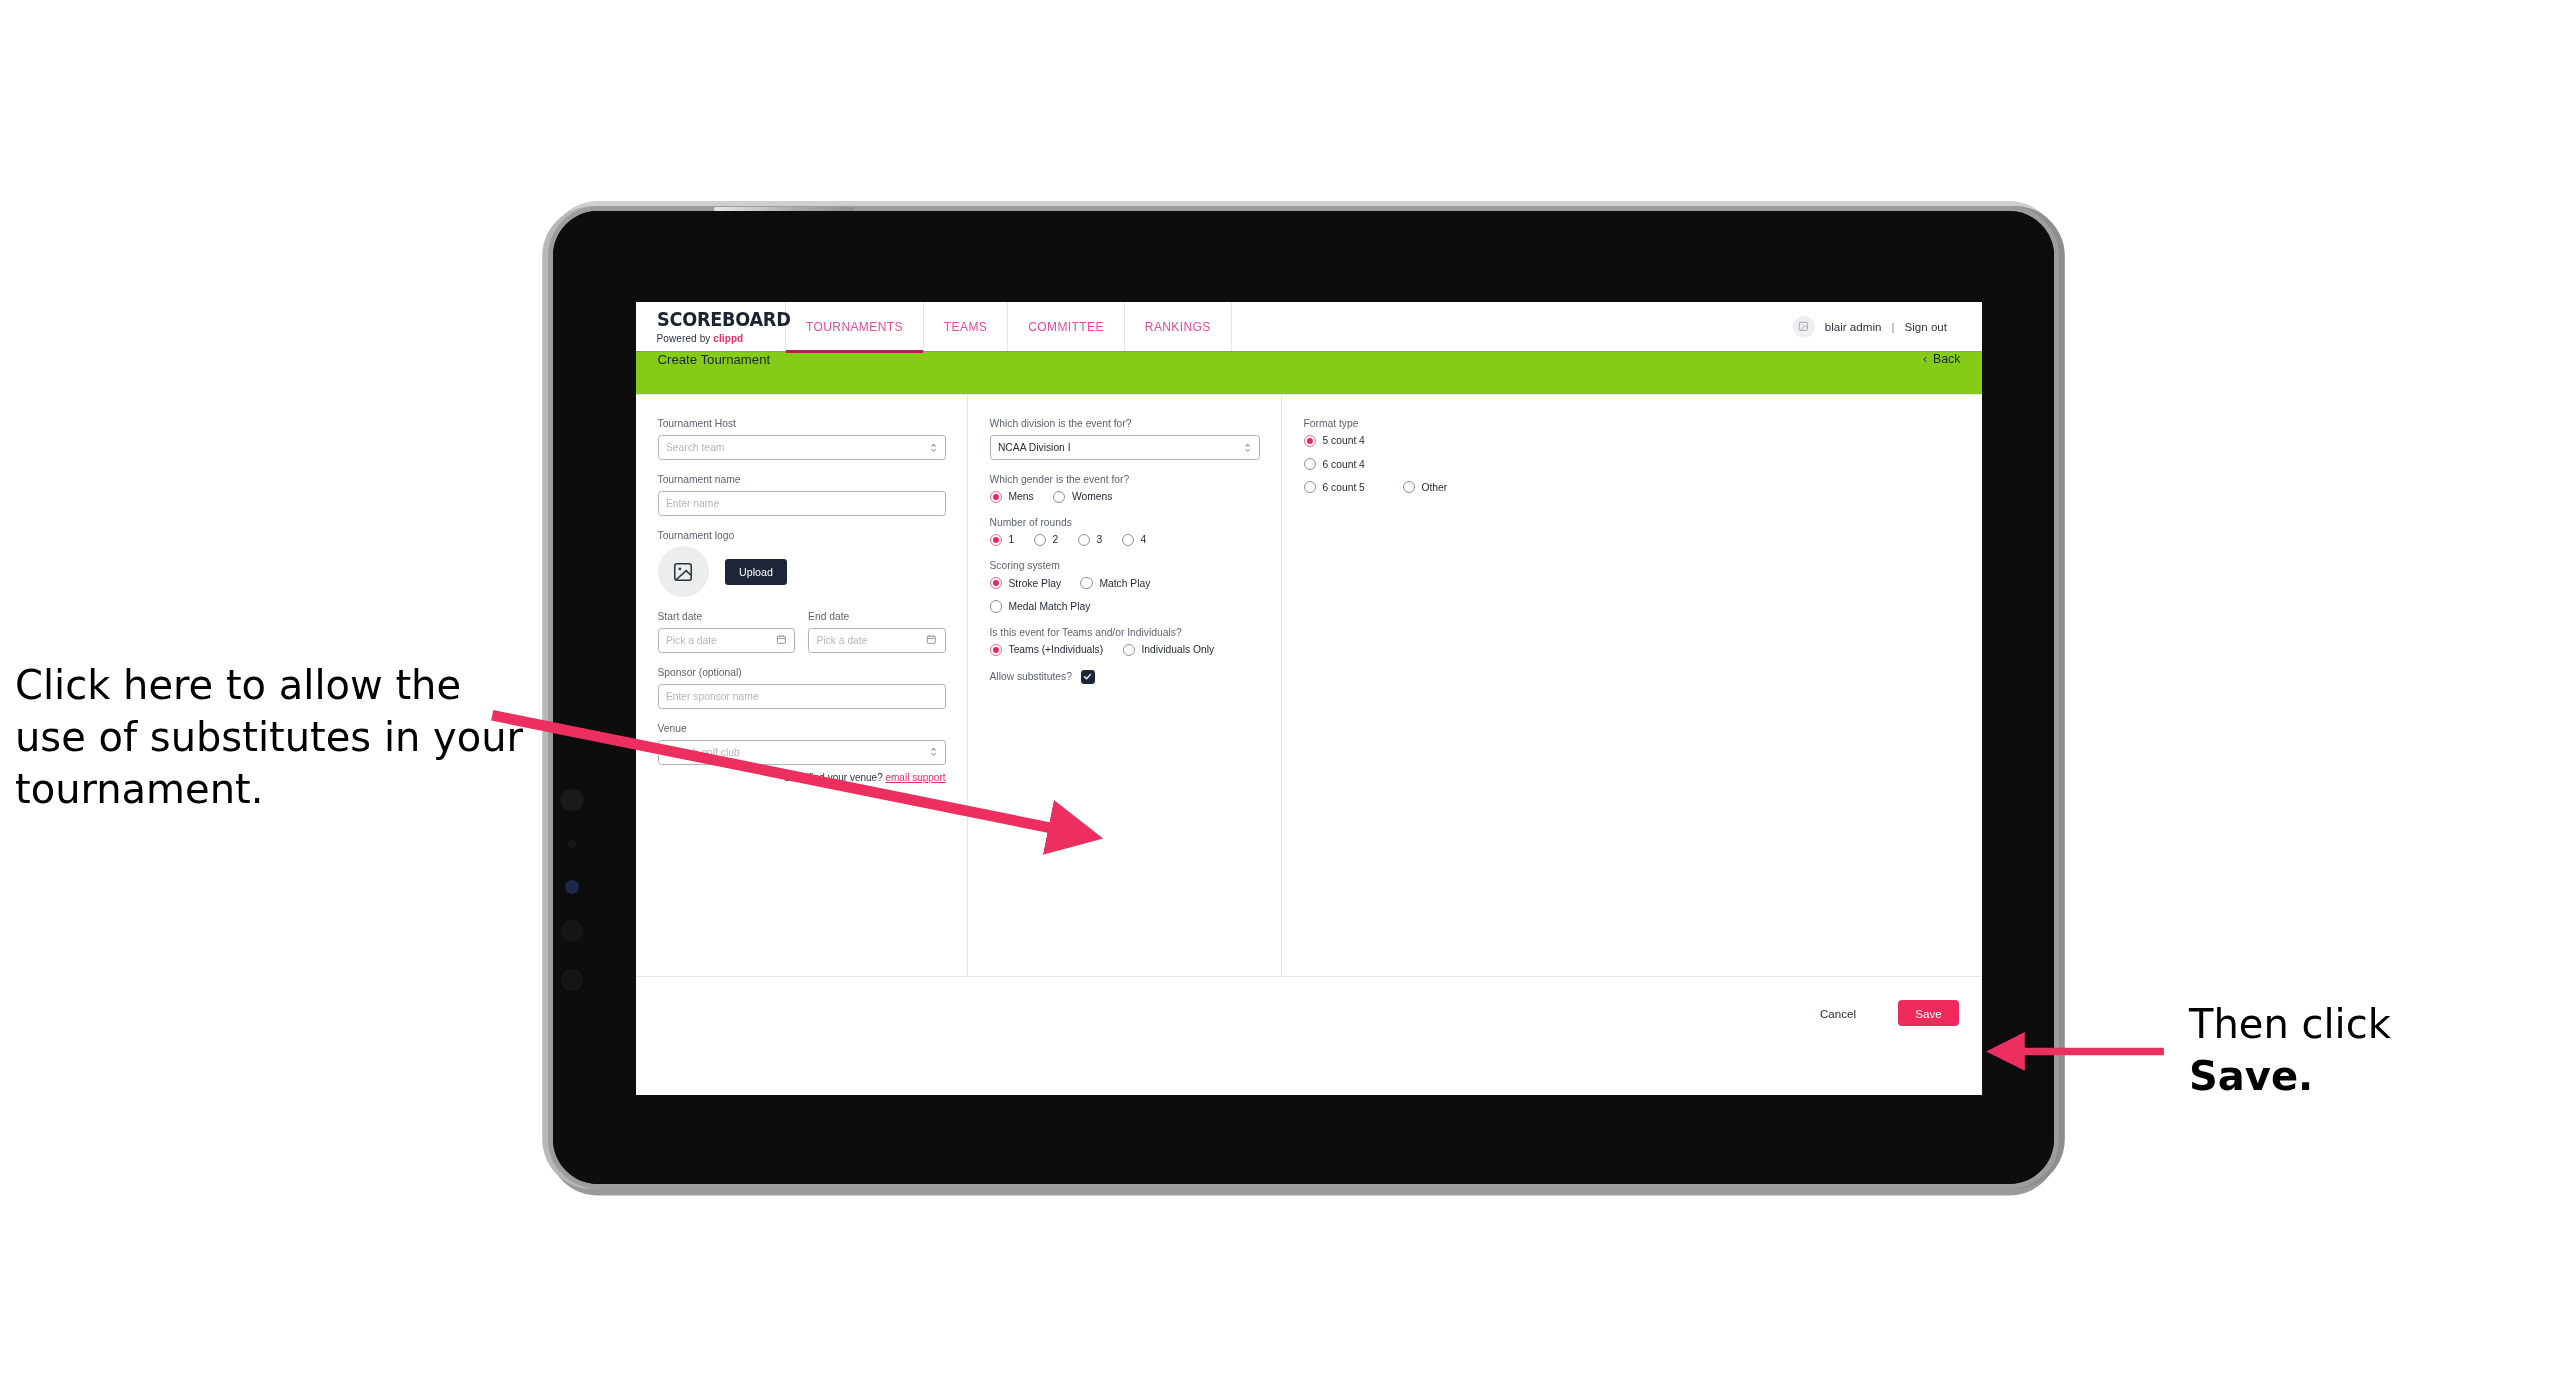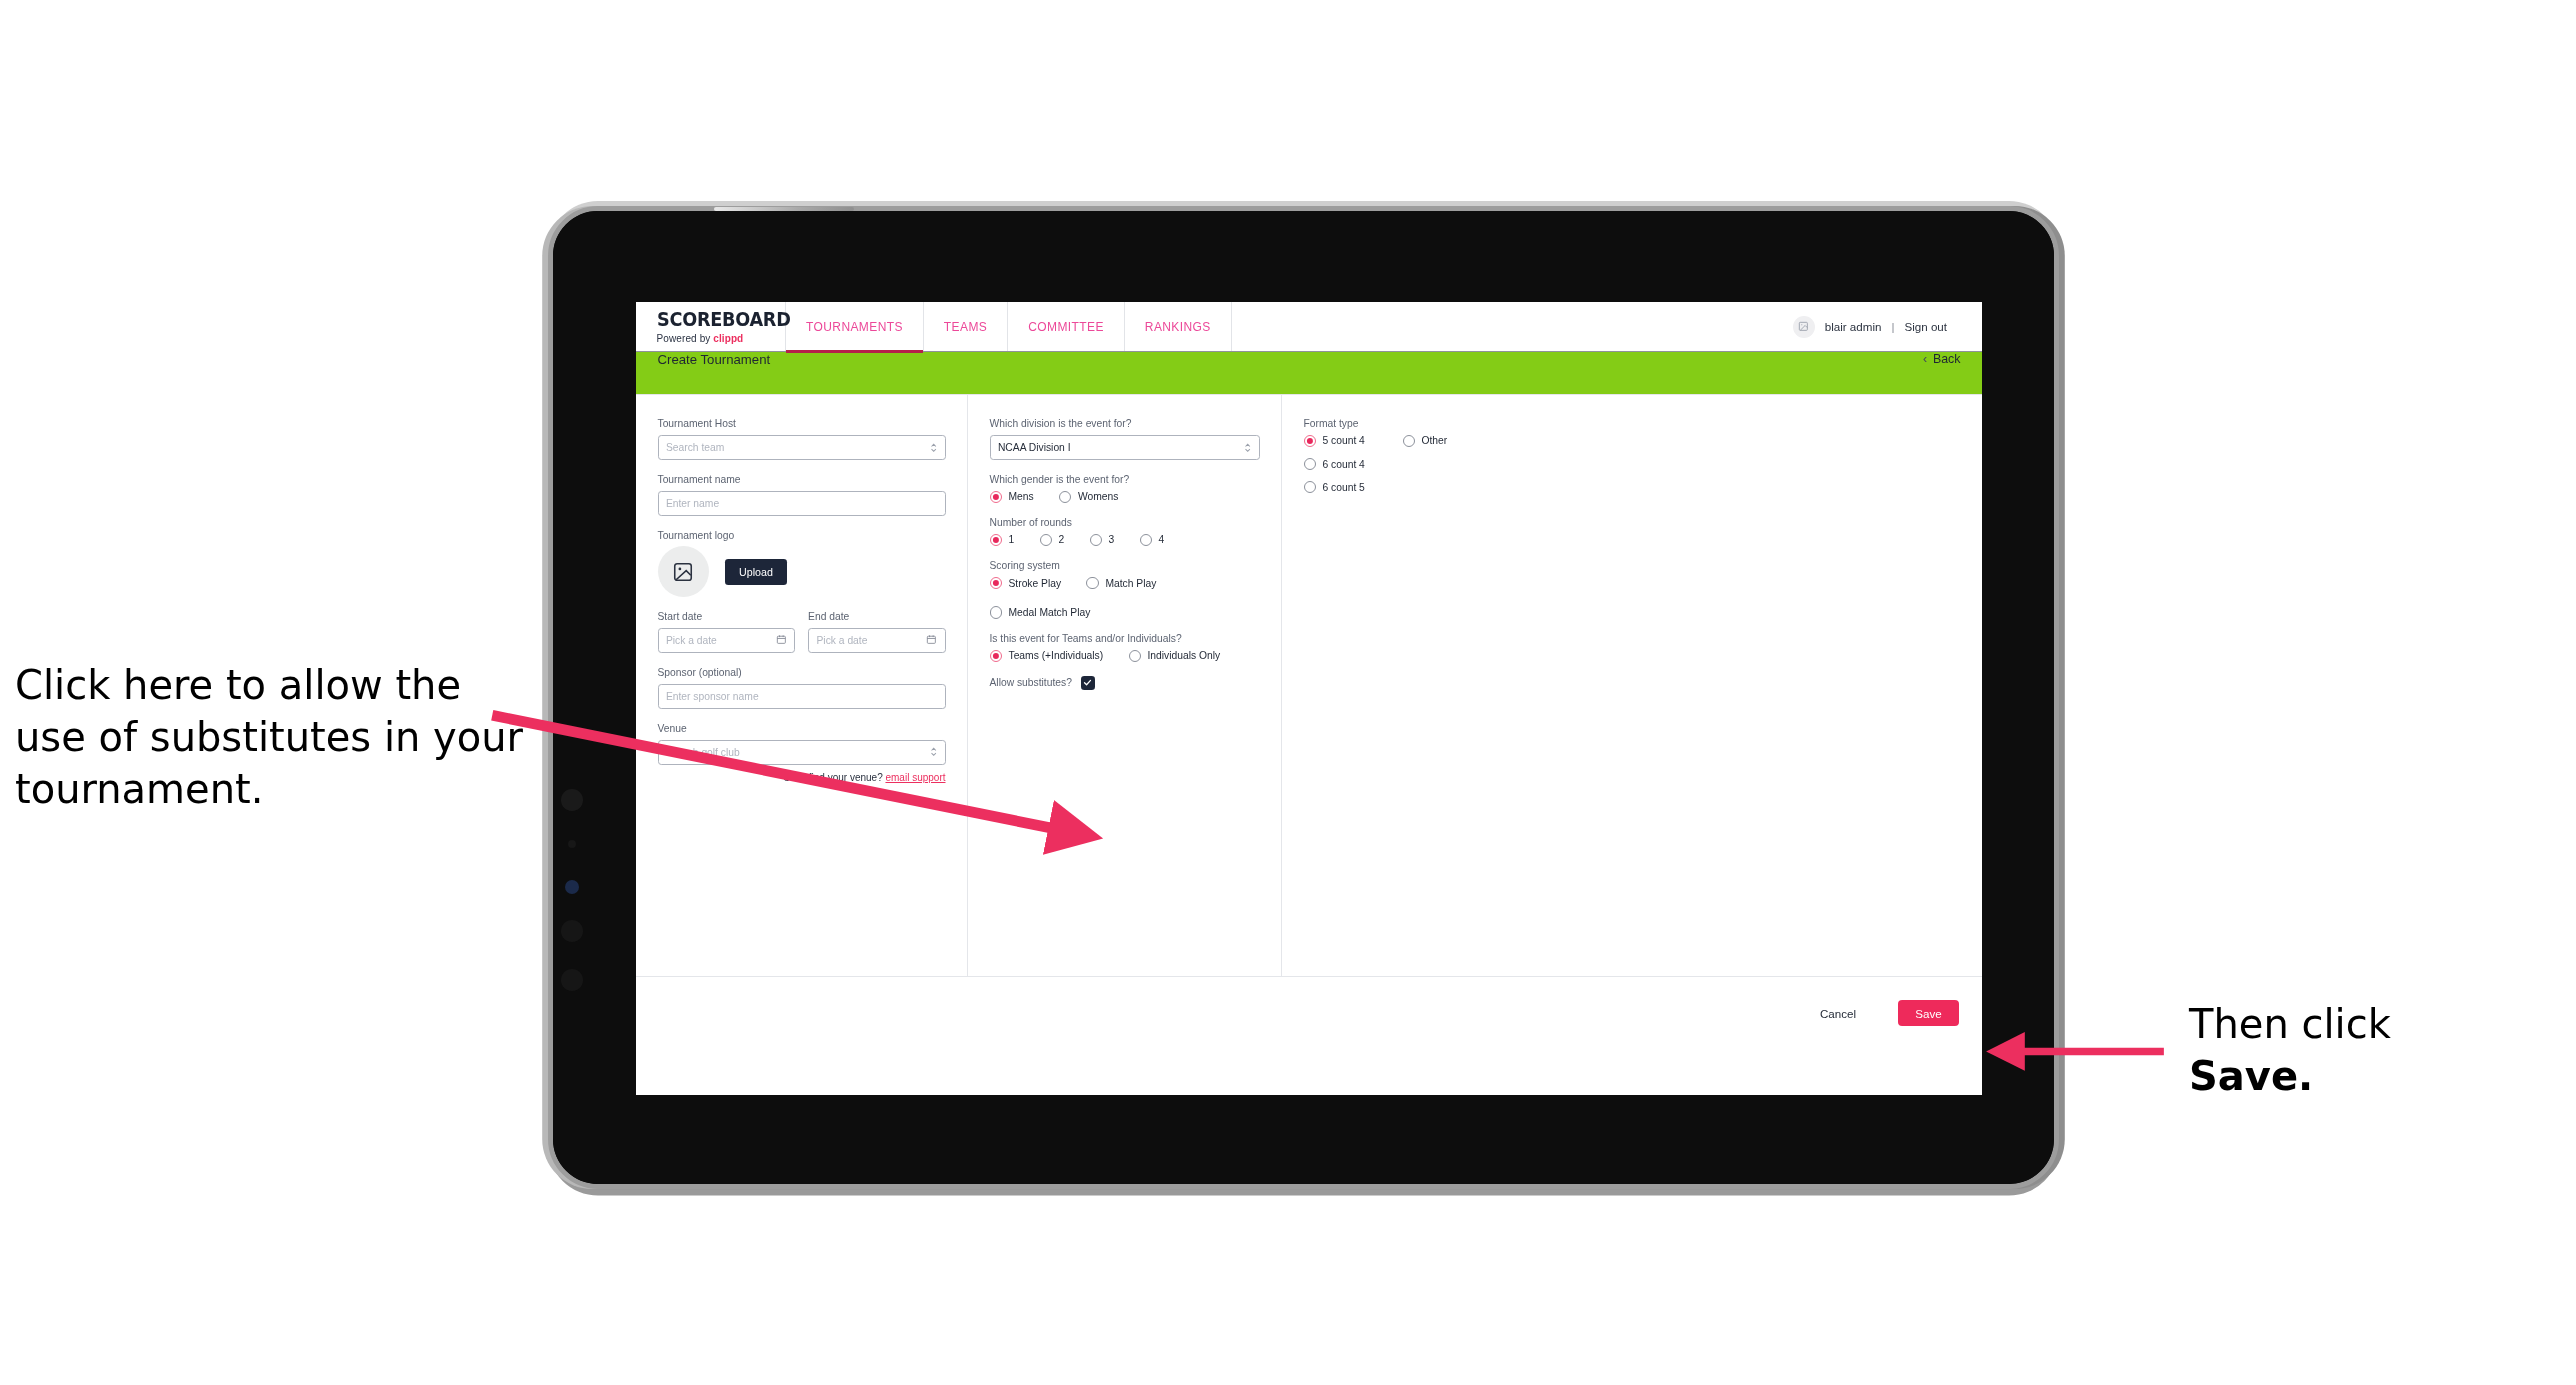--- a/index.html
+++ b/index.html
@@ -208,21 +208,21 @@
     font-size: 10px;
     color: #2b3240;
   }
   #venue-help a {
     color: #ec2f5f;
     text-decoration: underline;
     cursor: pointer;
   }
 
   
-  .radio-row { display: flex; align-items: center; gap: 17px; flex-wrap: wrap; }
+  .radio-row { display: flex; align-items: center; gap: 11px; flex-wrap: wrap; }
   .radio-item { display: flex; align-items: center; gap: 6.6px; cursor: pointer; margin-right: 8.3px; }
   .radio-item:last-child { margin-right: 0; }
   .radio {
     width: 12.4px; height: 12.4px; border-radius: 50%;
     border: 1.3px solid #8c919b;
     background: #fff;
     flex: none;
     position: relative;
   }
   .radio.checked { border-color: #f06a8c; }
@@ -230,21 +230,21 @@
     content: "";
     position: absolute; left: 50%; top: 50%;
     width: 6.2px; height: 6.2px; border-radius: 50%;
     background: #e8285c;
     transform: translate(-50%,-50%);
   }
   .radio-label { font-size: 10.3px; color: #1f2633; white-space: nowrap; }
 
   #format-grid { display: flex; }
   #format-col-a { width: 99px; display: flex; flex-direction: column; gap: 10.7px; }
-  #format-col-b { display: flex; flex-direction: column; gap: 10.7px; }
+  #format-col-b { display: flex; flex-direction: column; gap: 10.7px; justify-content: flex-end; }
 
   
   #subs-row { display: flex; align-items: center; gap: 9px; margin-top: 11.6px; }
   #subs-label { font-size: 10.3px; color: #5c6371; }
   #subs-box {
     width: 14px; height: 14px; border-radius: 3.3px;
     background: #1d2639;
     display: flex; align-items: center; justify-content: center;
     cursor: pointer;
   }

